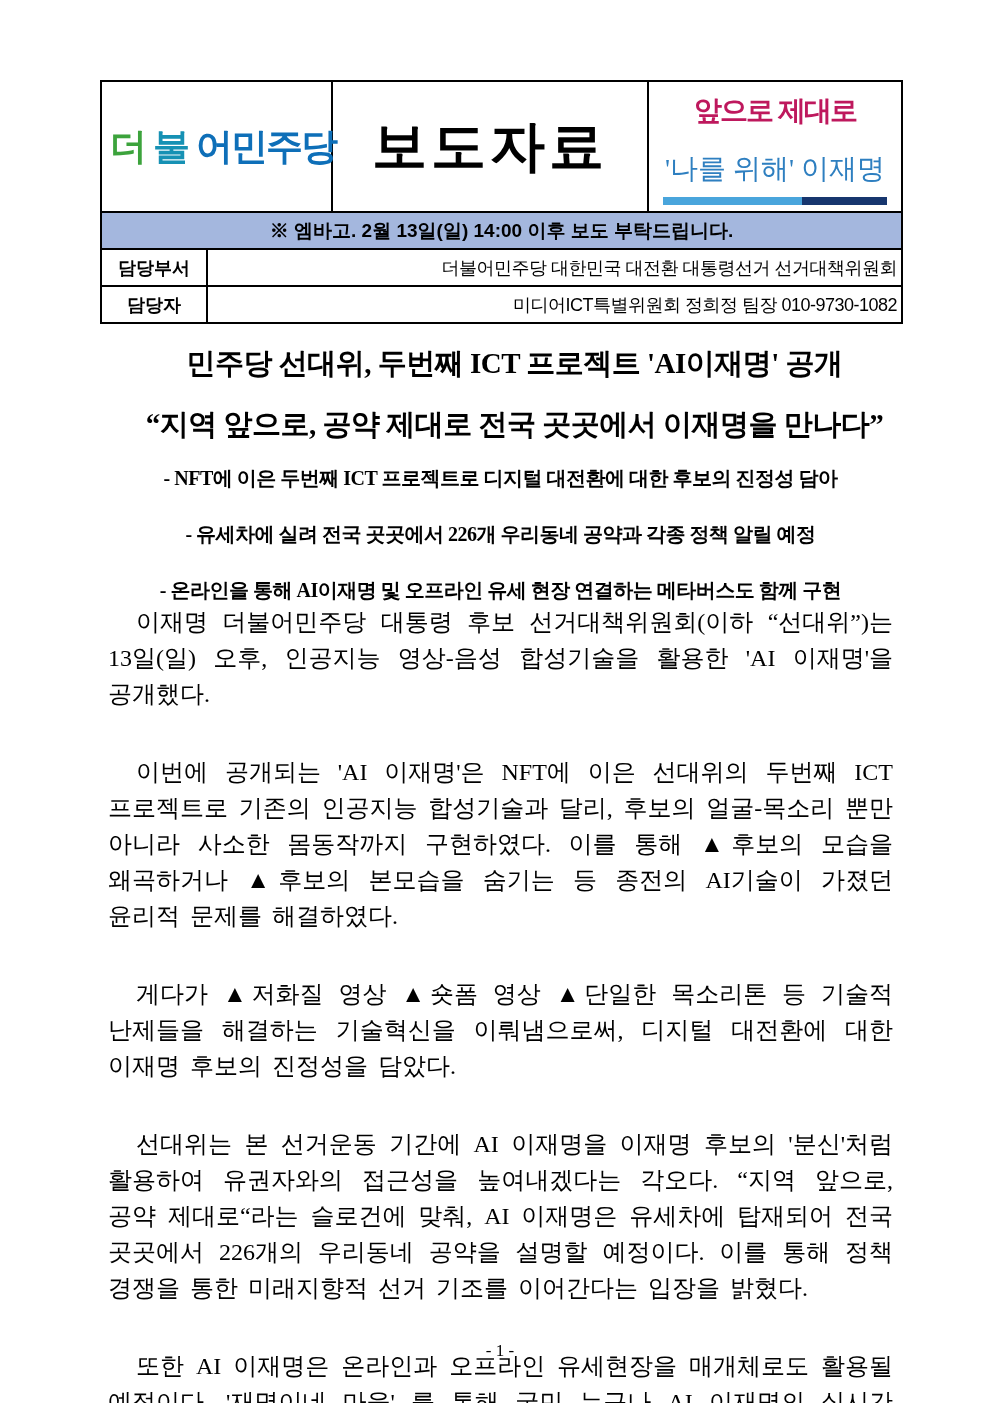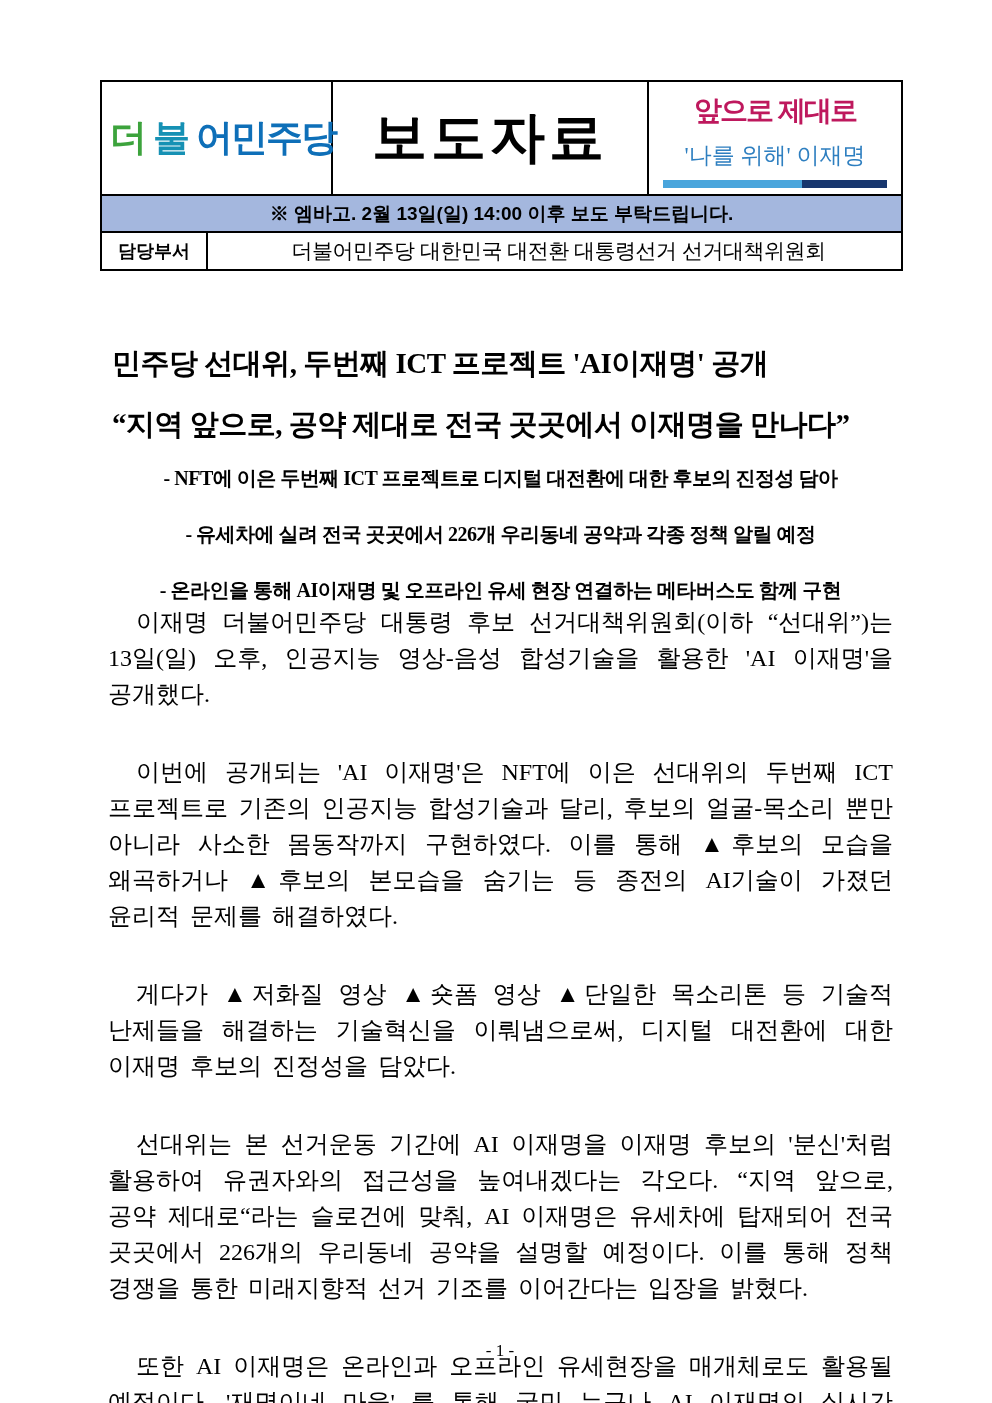--- a/index.html
+++ b/index.html
@@ -37,46 +37,46 @@
   }
 
   td.slogan-cell { text-align: center; vertical-align: middle; padding: 6px 8px; }
   .slogan-line1 {
     font-family: "Liberation Sans", sans-serif;
     font-weight: 800; font-size: 28px; letter-spacing: -2px; color: #be185d;
     white-space: nowrap;
   }
   .slogan-line2 {
     font-family: "Liberation Serif", serif;
-    font-size: 23px; color: #2e7fc0; margin-top: 2px; white-space: nowrap;
+    font-size: 28px; color: #2e7fc0; margin-top: 12px; white-space: nowrap;
   }
   .slogan-underline {
     height: 3px; margin: 5px 6px 0 6px;
     background: linear-gradient(to right, #49a5dc 0%, #49a5dc 62%, #17366e 62%, #17366e 100%);
   }
 
   td.embargo-cell {
     height: 37px; background: #a4b7de;
     font-family: "Liberation Sans", sans-serif;
     font-weight: 700; font-size: 19px; text-align: center; vertical-align: middle;
   }
 
   td.info-label-cell {
     height: 37px; text-align: center; vertical-align: middle;
     font-family: "Liberation Sans", sans-serif;
     font-weight: 700; font-size: 18px;
   }
   td.info-value-cell {
-    text-align: center; vertical-align: middle; padding-left: 12px;
+    text-align: right; vertical-align: middle; padding-left: 12px;
     font-family: "Liberation Sans", sans-serif;
-    font-size: 21px; letter-spacing: -0.5px;
+    font-size: 18px; letter-spacing: -0.5px;
   }
 
   
-  .headline { position: absolute; left: 100px; top: 332px; width: 801px; text-align: left; }
+  .headline { position: absolute; left: 110px; top: 332px; width: 801px; text-align: center; }
   .headline-main {
     font-family: "Liberation Serif", serif;
     font-weight: 700; font-size: 29px; letter-spacing: -0.5px; white-space: nowrap;
   }
   .headline-sub {
     font-family: "Liberation Serif", serif;
     font-weight: 700; font-size: 29px; margin-top: 13px; letter-spacing: -0.5px; white-space: nowrap;
   }
 
   
@@ -128,20 +128,24 @@
           <div class="slogan-underline"></div>
         </td>
       </tr>
       <tr>
         <td class="embargo-cell" colspan="4">※ 엠바고. 2월 13일(일) 14:00 이후 보도 부탁드립니다.</td>
       </tr>
       <tr>
         <td class="info-label-cell">담당부서</td>
         <td class="info-value-cell" colspan="3">더불어민주당 대한민국 대전환 대통령선거 선거대책위원회</td>
       </tr>
+      <tr>
+        <td class="info-label-cell">담당자</td>
+        <td class="info-value-cell" colspan="3">미디어ICT특별위원회 정희정 팀장 010-9730-1082</td>
+      </tr>
     </tbody>
   </table>
 
   <div class="headline">
     <div class="headline-main">민주당 선대위, 두번째 ICT 프로젝트 'AI이재명' 공개</div>
     <div class="headline-sub">“지역 앞으로, 공약 제대로 전국 곳곳에서 이재명을 만나다”</div>
   </div>
 
   <div class="bullets">
     <div class="bullet-line">- NFT에 이은 두번째 ICT 프로젝트로 디지털 대전환에 대한 후보의 진정성 담아</div>

